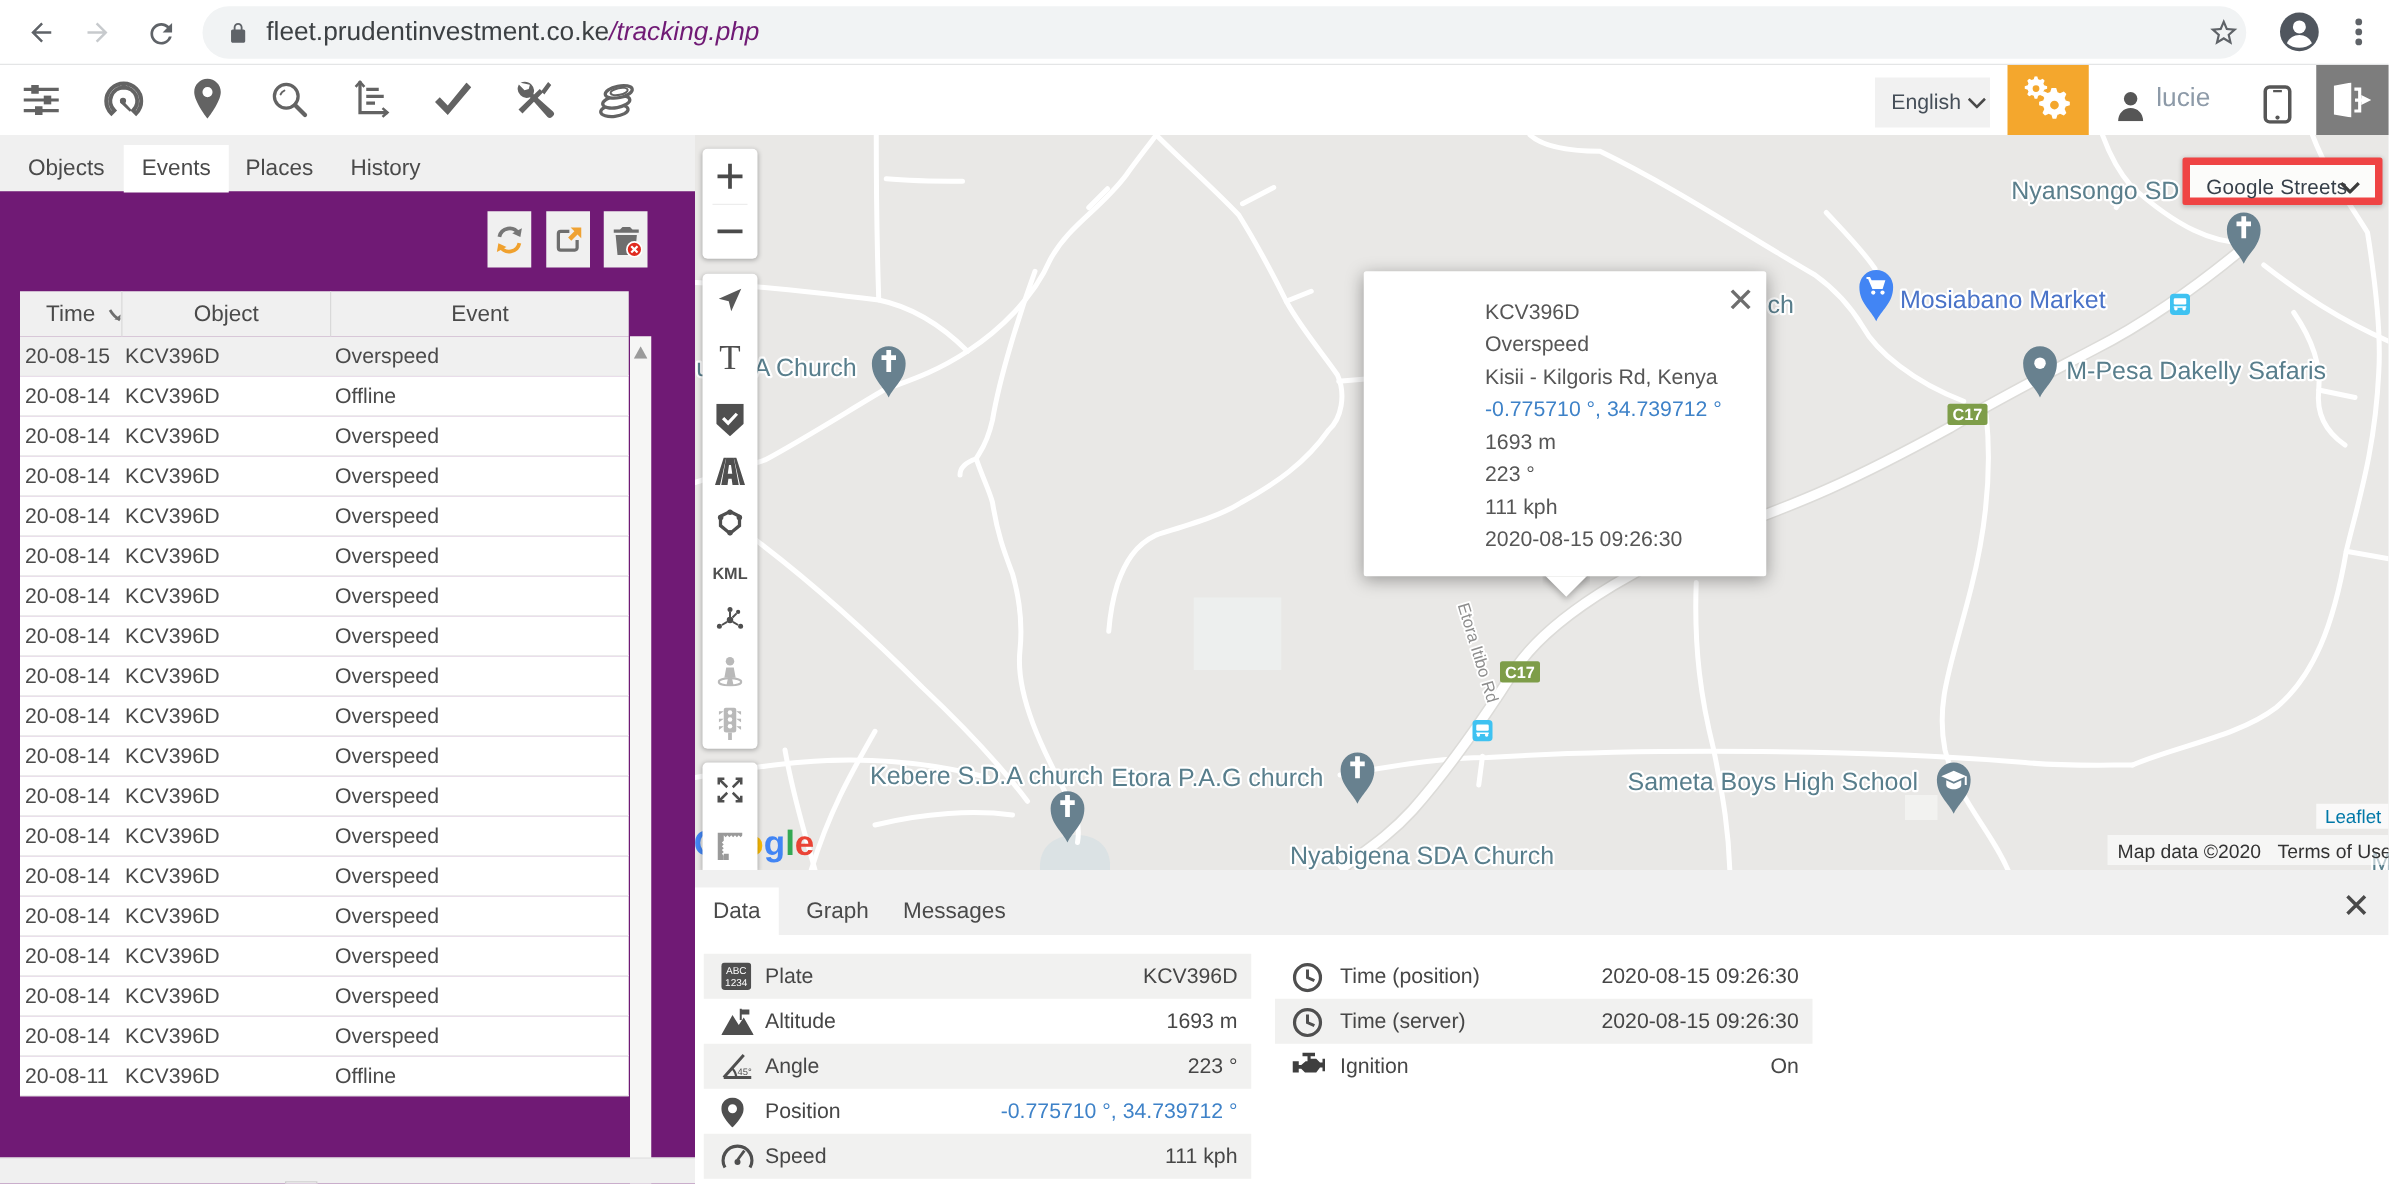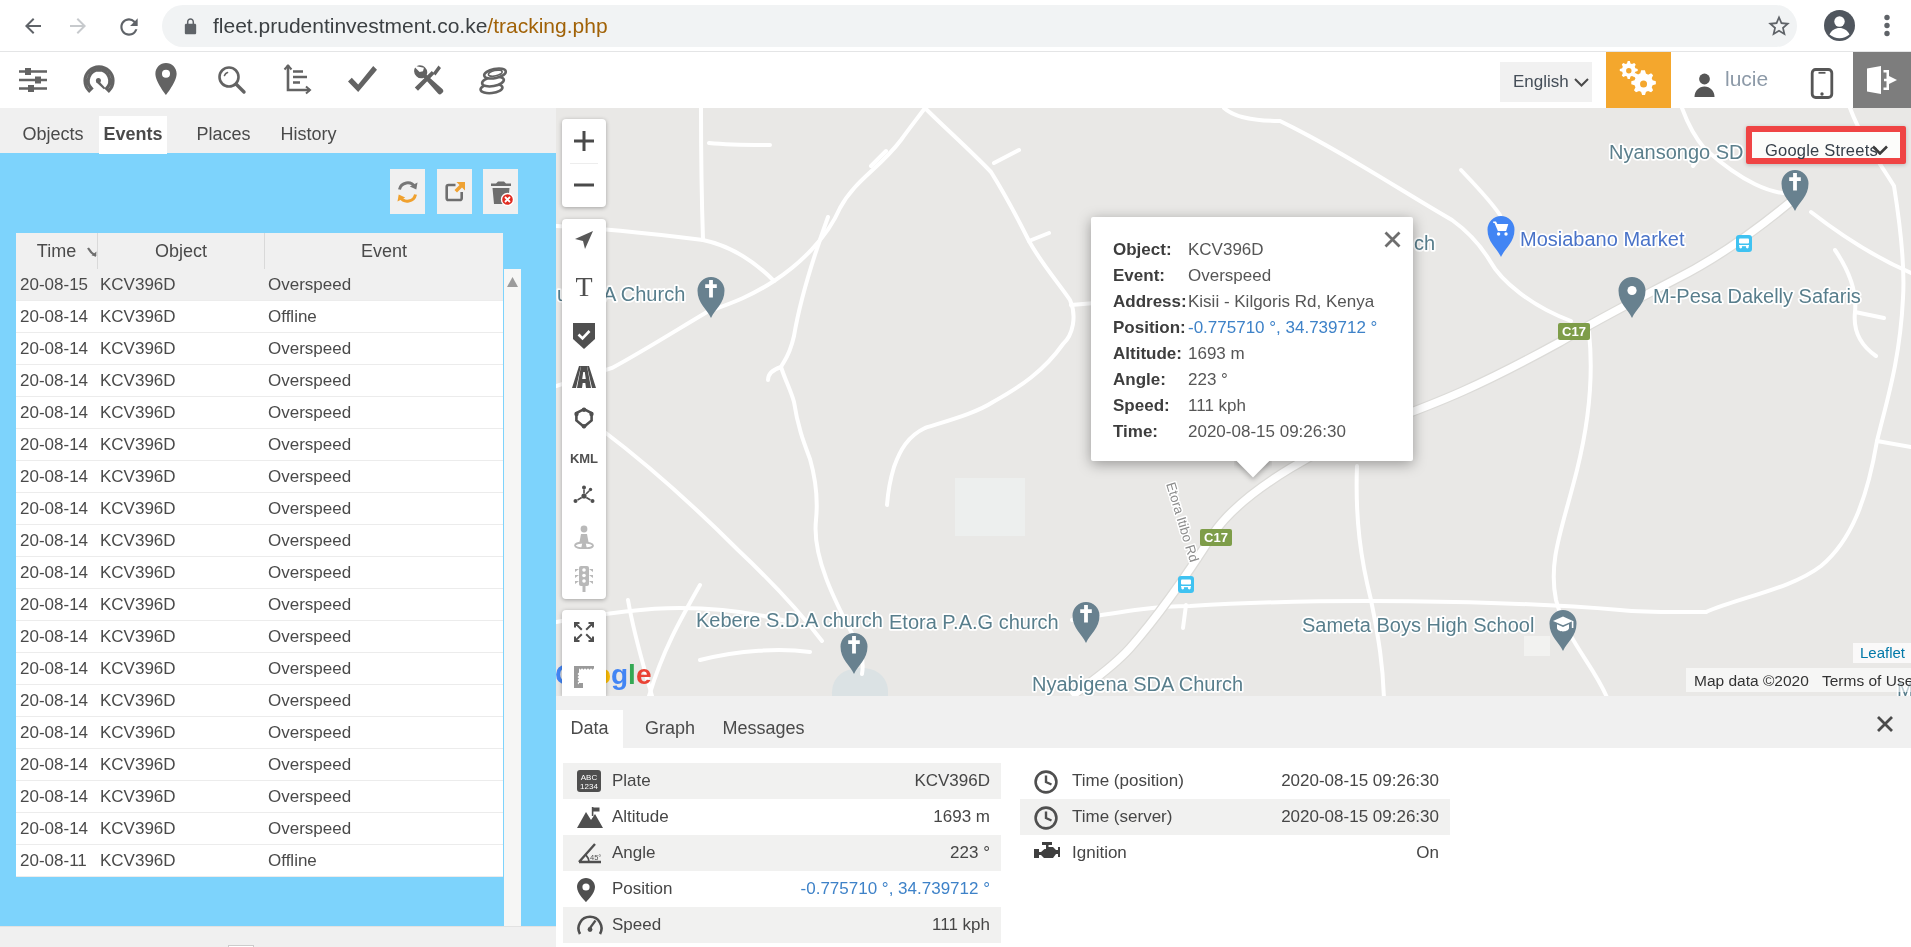--- a/index.html
+++ b/index.html
@@ -6,31 +6,31 @@
 html,body { width:1911px; height:947px; overflow:hidden; background:#fff;
   font-family:"Liberation Sans", sans-serif; }
 #page { position:relative; width:1911px; height:947px; }
 .abs { position:absolute; }
 svg { display:block; }
 
 
 #chrome { position:absolute; left:0; top:0; width:1911px; height:52px; background:#fff; border-bottom:1px solid #e4e5e6; }
 #urlpill { position:absolute; left:162px; top:5px; width:1635px; height:42px; border-radius:21px; background:#f1f3f4; }
 #urltext { position:absolute; left:213px; top:14px; font-size:21px; color:#3c4043; }
-#urltext .pth { color:#a16207; }
+#urltext .pth { color:#701a75;font-style:italic; }
 
 
 #toolbar { position:absolute; left:0; top:52px; width:1911px; height:56px; background:#fff; }
 #engBox { position:absolute; left:1500px; top:10px; width:92px; height:40px; background:#f1f1f1; color:#454e58; font-size:17px; line-height:40px; padding-left:13px; }
 #gearBtn { position:absolute; left:1606px; top:0; width:65px; height:56px; background:#f4a72d; }
 #lucie { position:absolute; left:1725px; top:0; height:56px; color:#8d9aa8; font-size:21px; line-height:54px; }
 #exitBtn { position:absolute; left:1853px; top:0; width:58px; height:56px; background:#7d7d7d; }
 
 
-#leftpanel { position:absolute; left:0; top:108px; width:556px; height:839px; background:#7dd3fc; overflow:hidden;padding-left:18px; }
+#leftpanel { position:absolute; left:0; top:108px; width:556px; height:839px; background:#701a75; overflow:hidden;padding-left:18px; }
 #tabbar { position:absolute; left:0; top:0; width:556px; height:45px; background:#f0f0f0; }
 .tab { position:absolute; top:8px; height:38px; line-height:36px; font-size:18px; color:#4a4a4a; text-align:center; }
 .tab.active { background:#fff; }
 #searchbox { position:absolute; left:16px; top:61px; width:371px; height:45px; background:#f0f0f0; }
 #searchbox .ph { position:absolute; left:47px; top:12px; font-size:17px; color:#9b9b9b; }
 .sqbtn { position:absolute; top:61px; width:35px; height:45px; background:#f0f0f0; }
 .sqbtn svg { margin:11px auto 0; display:block; }
 #thead { position:absolute; left:16px; top:125px; width:487px; height:36px; background:#f0f0f0; font-size:18px; color:#4a4a4a; }
 #thead .col { position:absolute; top:0; height:36px; line-height:36px; text-align:center; }
 #tbody { position:absolute; left:16px; top:161px; width:487px; }
@@ -173,21 +173,21 @@
       <path fill="#fff" d="M0 2.5 14 0v28L0 25.5zM10 11h2.6v6H10z"></path>
       <path fill="#fff" d="M16.5 4H22v20h-5.5v-2.5h3V6.5h-3z"></path>
       <path fill="#fff" d="M22 10l8 4-8 4v-2.7h-5v-2.6h5z"></path>
     </svg>
   </div>
 </div>
 
 <div id="leftpanel">
   <div id="tabbar">
     <div class="tab" style="left:7px; width:92px;">Objects</div>
-    <div class="tab active" style="left:99px; width:68px;font-weight:bold;">Events</div>
+    <div class="tab active" style="left:99px; width:84px;">Events</div>
     <div class="tab" style="left:183px; width:81px;">Places</div>
     <div class="tab" style="left:264px; width:89px;">History</div>
   </div>
   <div class="sqbtn" style="left:390px;">
     <svg width="25" height="24" viewBox="0 0 25 24" fill="none">
       <path d="M4.5 9.5a8.3 8.3 0 0 1 15.3-2.6" stroke="#777" stroke-width="3"></path>
       <path d="M22.5 2.5l-1.2 7-6.5-3z" fill="#777"></path>
       <path d="M20.5 14.5a8.3 8.3 0 0 1-15.3 2.6" stroke="#f0a12e" stroke-width="3"></path>
       <path d="M2.5 21.5l1.2-7 6.5 3z" fill="#f0a12e"></path>
     </svg>
@@ -511,21 +511,20 @@
           <path d="M5 17h4v5H5z"></path>
         </svg>
 </div>
 <div id="layerbox">Google Streets
   <svg style="position:absolute;right:12px;top:13px" width="16" height="10" viewBox="0 0 16 10" fill="none" stroke="#3c3c3c" stroke-width="2.6">
           <path d="M1 1.5 8 8.5 15 1.5"></path>
         </svg>
 </div>
 
 <div id="popup">
-  <div id="plabels">Object:<br>Event:<br>Address:<br>Position:<br>Altitude:<br>Angle:<br>Speed:<br>Time:</div>
   <div id="pvals">KCV396D<br>Overspeed<br>Kisii - Kilgoris Rd, Kenya<br><span class="blue">-0.775710 °, 34.739712 °</span><br>1693 m<br>223 °<br>111 kph<br>2020-08-15 09:26:30</div>
   <svg id="pclose" style="position:absolute;left:293px;top:14px" width="17" height="17" viewBox="0 0 17 17" stroke="#6e6e6e" stroke-width="2.8">
           <path d="M1.5 1.5l14 14M15.5 1.5l-14 14"></path>
         </svg>
 </div>
 <div id="ptail">
         <div></div>
       </div>
 </div>
 

